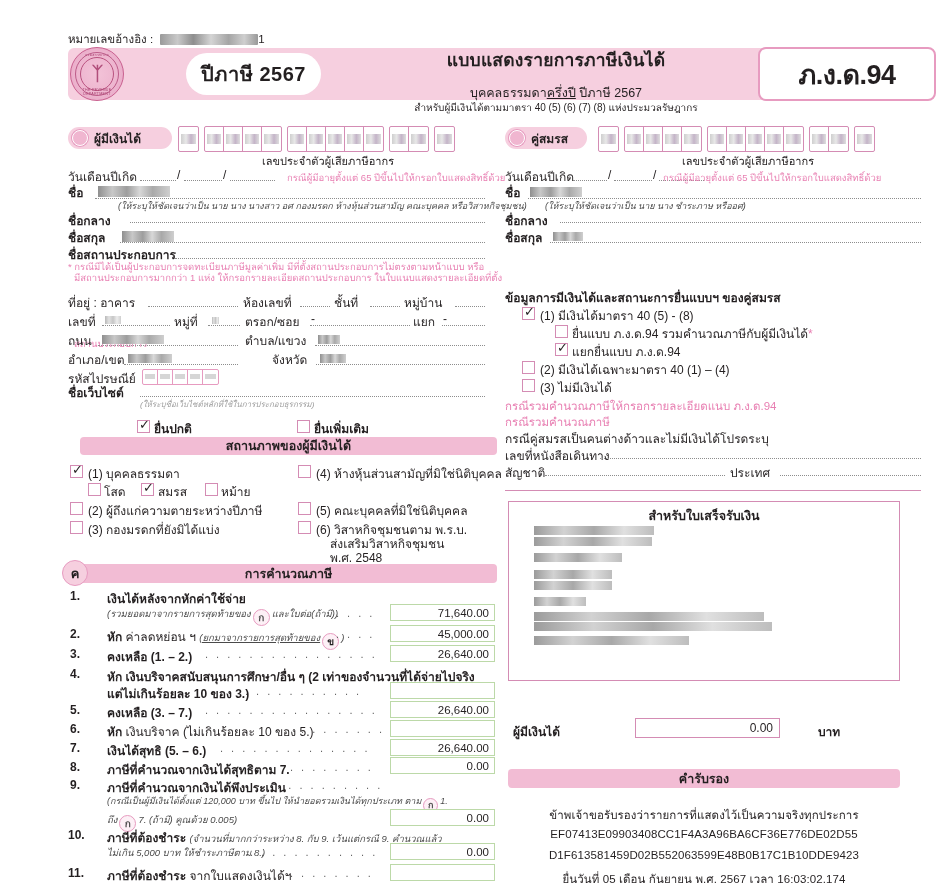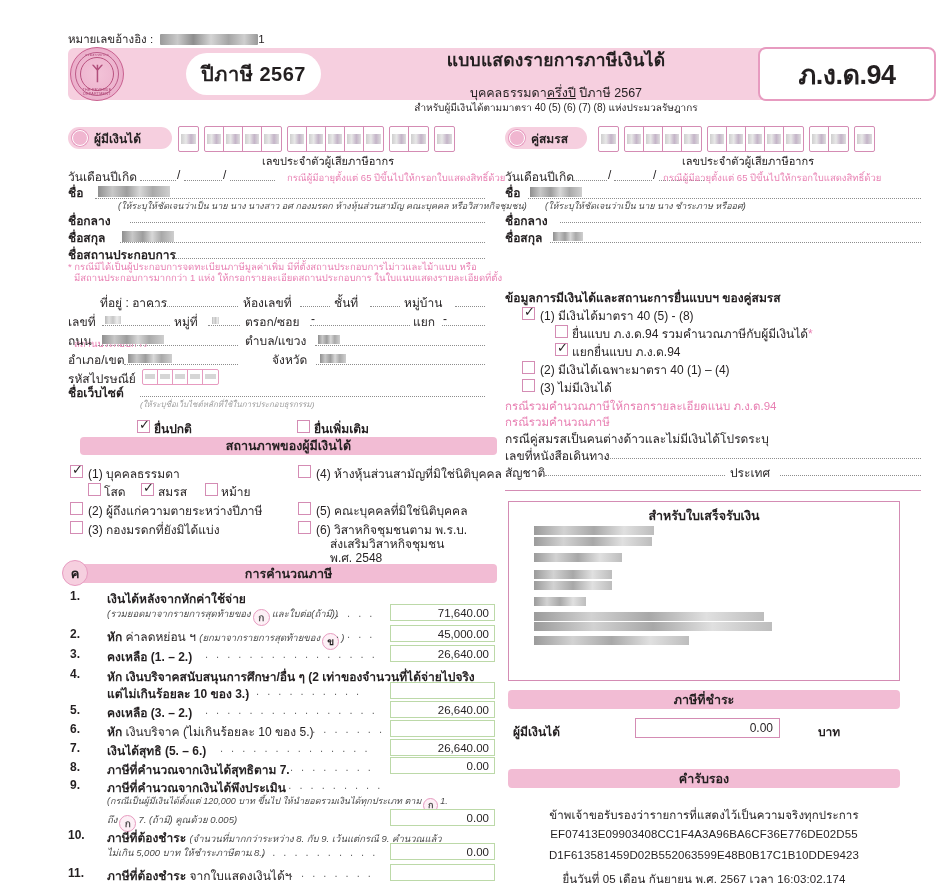--- a/index.html
+++ b/index.html
@@ -266,25 +266,25 @@
 
   <div class="lbl b" style="left:68px;top:211px;">ชื่อกลาง</div>
   <div class="dots" style="left:130px;top:222px;width:355px;"></div>
 
   <div class="lbl b" style="left:68px;top:228px;">ชื่อสกุล</div>
   <div class="vblk" style="left:122px;top:231px;width:52px;"></div>
   <div class="dots" style="left:120px;top:242px;width:365px;"></div>
 
   <div class="lbl b" style="left:68px;top:245px;">ชื่อสถานประกอบการ</div>
   <div class="dots" style="left:175px;top:258px;width:310px;"></div>
-  <div class="pink-note" style="position:absolute;left:68px;top:259px;">* กรณีมีได้เป็นผู้ประกอบการจดทะเบียนภาษีมูลค่าเพิ่ม มีที่ตั้งสถานประกอบการไม่าวและไม้าแบบ หรือ</div>
+  <div class="pink-note" style="position:absolute;left:68px;top:259px;">* กรณีมีได้เป็นผู้ประกอบการจดทะเบียนภาษีมูลค่าเพิ่ม มีที่ตั้งสถานประกอบการไม่ตรงตามหน้าแบบ หรือ</div>
   <div class="pink-note" style="position:absolute;left:74px;top:270px;">มีสถานประกอบการมากกว่า 1 แห่ง ให้กรอกรายละเอียดสถานประกอบการ ในใบแนบแสดงรายละเอียดที่ตั้ง</div>
   <div class="pink-note" style="position:absolute;left:74px;top:298px;margin-top:38px;">สถานประกอบการ</div>
 
-  <div class="lbl" style="left:68px;top:293px;margin-left:32px;">ที่อยู่ : อาคาร</div>
+  <div class="lbl" style="left:68px;top:293px;">ที่อยู่ : อาคาร</div>
   <div class="dots" style="left:148px;top:306px;width:90px;"></div>
   <div class="lbl" style="left:243px;top:293px;">ห้องเลขที่</div>
   <div class="dots" style="left:300px;top:306px;width:30px;"></div>
   <div class="lbl" style="left:334px;top:293px;">ชั้นที่</div>
   <div class="dots" style="left:370px;top:306px;width:30px;"></div>
   <div class="lbl" style="left:404px;top:293px;">หมู่บ้าน</div>
   <div class="dots" style="left:455px;top:306px;width:30px;"></div>
 
   <div class="lbl" style="left:68px;top:312px;">เลขที่</div>
   <div class="vblk light" style="left:105px;top:316px;width:16px;height:8px;"></div>
@@ -375,37 +375,37 @@
   <div class="secbar" style="left:80px;top:564px;width:417px;height:19px;">การคำนวณภาษี</div>
   <div class="circleTag" style="left:62px;top:560px;">ค</div>
 
   <div class="lbl b" style="left:70px;top:589px;">1.</div>
   <div class="lbl b" style="left:107px;top:589px;">เงินได้หลังจากหักค่าใช้จ่าย</div>
   <div class="lbl sm" style="left:107px;top:606px;font-size:9.5px;"><span>(รวมยอดมาจากรายการสุดท้ายของ</span><span class="inlineCircle">ก</span><span>และใบต่อ(ถ้ามี))</span></div>
   <div class="leader" style="left:336px;top:607px;">. . . .</div>
   <div class="amt" style="left:390px;top:604px;width:105px;">71,640.00</div>
 
   <div class="lbl b" style="left:70px;top:627px;">2.</div>
-  <div class="lbl" style="left:107px;top:627px;"><b>หัก</b> <span>ค่าลดหย่อน ฯ</span> <i class="sm" style="font-size:9.5px;">(ยกมาจากรายการสุดท้ายของ</i><span class="inlineCircle">ข</span><i class="sm" style="font-size:9.5px;">)</i></div>
+  <div class="lbl" style="left:107px;top:627px;"><b>หัก</b> <span>ค่าลดหย่อน ฯ</span> <i class="sm" style="font-size:9.5px;text-decoration:underline;">(ยกมาจากรายการสุดท้ายของ</i><span class="inlineCircle">ข</span><i class="sm" style="font-size:9.5px;">)</i></div>
   <div class="leader" style="left:336px;top:628px;">. . . .</div>
   <div class="amt" style="left:390px;top:625px;width:105px;">45,000.00</div>
 
   <div class="lbl b" style="left:70px;top:647px;">3.</div>
   <div class="lbl b" style="left:107px;top:647px;">คงเหลือ (1. – 2.)</div>
   <div class="leader" style="left:205px;top:648px;">. . . . . . . . . . . . . . . .</div>
   <div class="amt" style="left:390px;top:645px;width:105px;">26,640.00</div>
 
   <div class="lbl b" style="left:70px;top:667px;">4.</div>
   <div class="lbl" style="left:107px;top:667px;"><b>หัก</b> <b>เงินบริจาคสนับสนุนการศึกษา/อื่น ๆ (2 เท่าของจำนวนที่ได้จ่ายไปจริง</b></div>
   <div class="lbl b" style="left:107px;top:684px;">แต่ไม่เกินร้อยละ 10 ของ 3.)</div>
   <div class="leader" style="left:245px;top:685px;">. . . . . . . . . . .</div>
   <div class="amt" style="left:390px;top:682px;width:105px;"></div>
 
   <div class="lbl b" style="left:70px;top:703px;">5.</div>
-  <div class="lbl b" style="left:107px;top:703px;">คงเหลือ (3. – 2.)</div>
+  <div class="lbl b" style="left:107px;top:703px;">คงเหลือ (3. – 7.)</div>
   <div class="leader" style="left:205px;top:704px;">. . . . . . . . . . . . . . . .</div>
   <div class="amt" style="left:390px;top:701px;width:105px;">26,640.00</div>
 
   <div class="lbl b" style="left:70px;top:722px;">6.</div>
   <div class="lbl" style="left:107px;top:722px;"><b>หัก</b> <span>เงินบริจาค (ไม่เกินร้อยละ 10 ของ 5.)</span></div>
   <div class="leader" style="left:290px;top:723px;">. . . . . . . . .</div>
   <div class="amt" style="left:390px;top:720px;width:105px;"></div>
 
   <div class="lbl b" style="left:70px;top:741px;">7.</div>
   <div class="lbl b" style="left:107px;top:741px;">เงินได้สุทธิ (5. – 6.)</div>
@@ -491,21 +491,20 @@
     <div class="rblk" style="left:25px;top:35px;width:118px;"></div>
     <div class="rblk" style="left:25px;top:51px;width:88px;"></div>
     <div class="rblk" style="left:25px;top:68px;width:78px;"></div>
     <div class="rblk" style="left:25px;top:79px;width:78px;"></div>
     <div class="rblk" style="left:25px;top:95px;width:52px;"></div>
     <div class="rblk" style="left:25px;top:110px;width:230px;"></div>
     <div class="rblk" style="left:25px;top:120px;width:238px;"></div>
     <div class="rblk" style="left:25px;top:134px;width:155px;"></div>
   </div>
 
-  <div class="secbar" style="left:508px;top:690px;width:392px;height:19px;">ภาษีที่ชำระ</div>
   <div class="lbl b" style="left:513px;top:722px;">ผู้มีเงินได้</div>
   <div class="payinput" style="left:635px;top:718px;width:145px;height:20px;line-height:19px;">0.00</div>
   <div class="lbl b" style="left:818px;top:722px;">บาท</div>
 
   <div class="secbar" style="left:508px;top:769px;width:392px;height:19px;">คำรับรอง</div>
   <div style="position:absolute;left:508px;top:806px;width:392px;">
     <div class="certline">ข้าพเจ้าขอรับรองว่ารายการที่แสดงไว้เป็นความจริงทุกประการ</div>
   </div>
   <div style="position:absolute;left:508px;top:828px;width:392px;">
     <div class="certline">EF07413E09903408CC1F4A3A96BA6CF36E776DE02D55</div>

